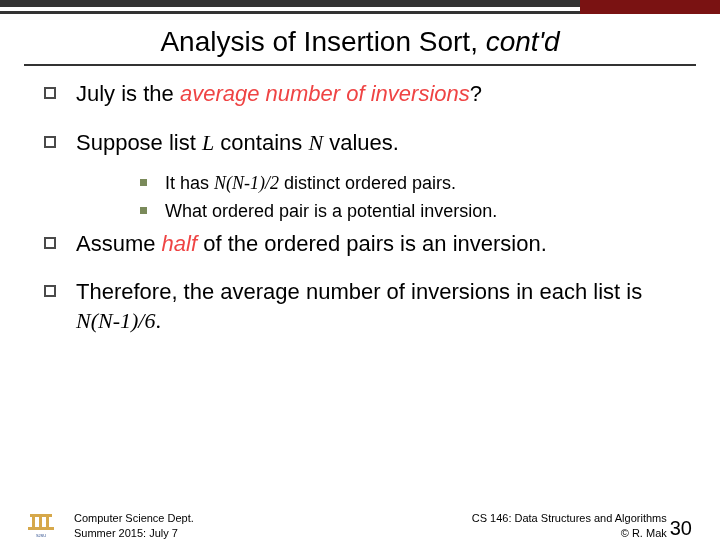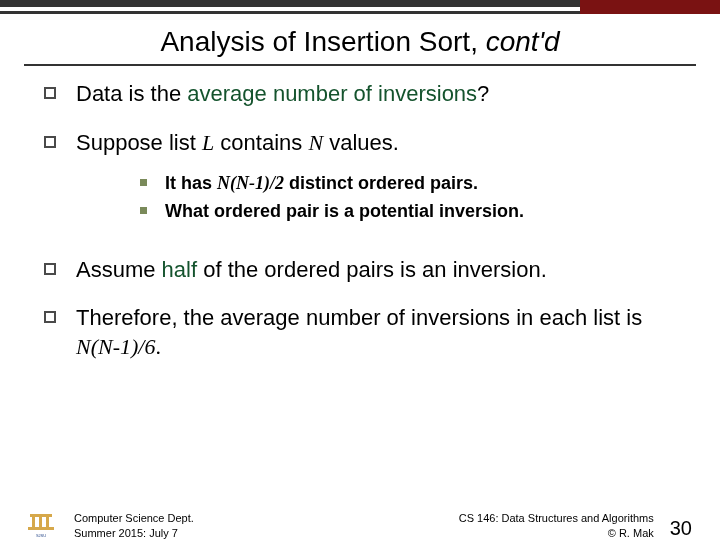--- a/index.html
+++ b/index.html
@@ -60,24 +60,23 @@
     height: 12px;
     border: 2px solid #4a4a4a;
     margin-top: 7px;
     margin-right: 20px;
     flex-shrink: 0;
   }
   .bullet-text {
     font-size: 22px;
     line-height: 1.3;
   }
-  .highlight { color: #14532d; }
+  .highlight { color: #ef4444; font-style: italic; }
   .sublist {
-    margin: -6px 0 32px 96px;
-    font-weight: bold;
+    margin: -6px 0 6px 96px;
   }
   .sub-row {
     display: flex;
     align-items: flex-start;
     margin-bottom: 4px;
   }
   .sub-sq {
     width: 7px;
     height: 7px;
     background: #7a8a5a;
@@ -116,21 +115,21 @@
   .logo svg { display:block; }
   .footer-left { line-height: 1.3; flex-shrink:0; }
   .footer-center {
     flex: 1;
     text-align: right;
     line-height: 1.3;
   }
   .footer-right {
     font-size: 20px;
     color: #000;
-    margin-left: 16px;
+    margin-left: 3px;
   }
 </style>
 </head>
 <body>
 
 <div class="top-rule">
   <div class="rule thick"></div>
   <div class="rule gap"></div>
   <div class="rule thin"></div>
   <div class="accent-block"></div>
@@ -141,21 +140,21 @@
     <span>Analysis of Insertion Sort, </span><span class="contd">cont'd</span>
   </h1>
 </div>
 <div class="title-underline"></div>
 
 <div class="content">
 
   <div class="bullet-row">
     <div class="bullet-sq"></div>
     <div class="bullet-text">
-      <span>Data is the </span><span class="highlight">average number of inversions</span><span>?</span>
+      <span>July is the </span><span class="highlight">average number of inversions</span><span>?</span>
     </div>
   </div>
 
   <div class="bullet-row">
     <div class="bullet-sq"></div>
     <div class="bullet-text">
       <span>Suppose list </span><span class="mathvar">L</span><span> contains </span><span class="mathvar">N</span><span> values.</span>
     </div>
   </div>
 

